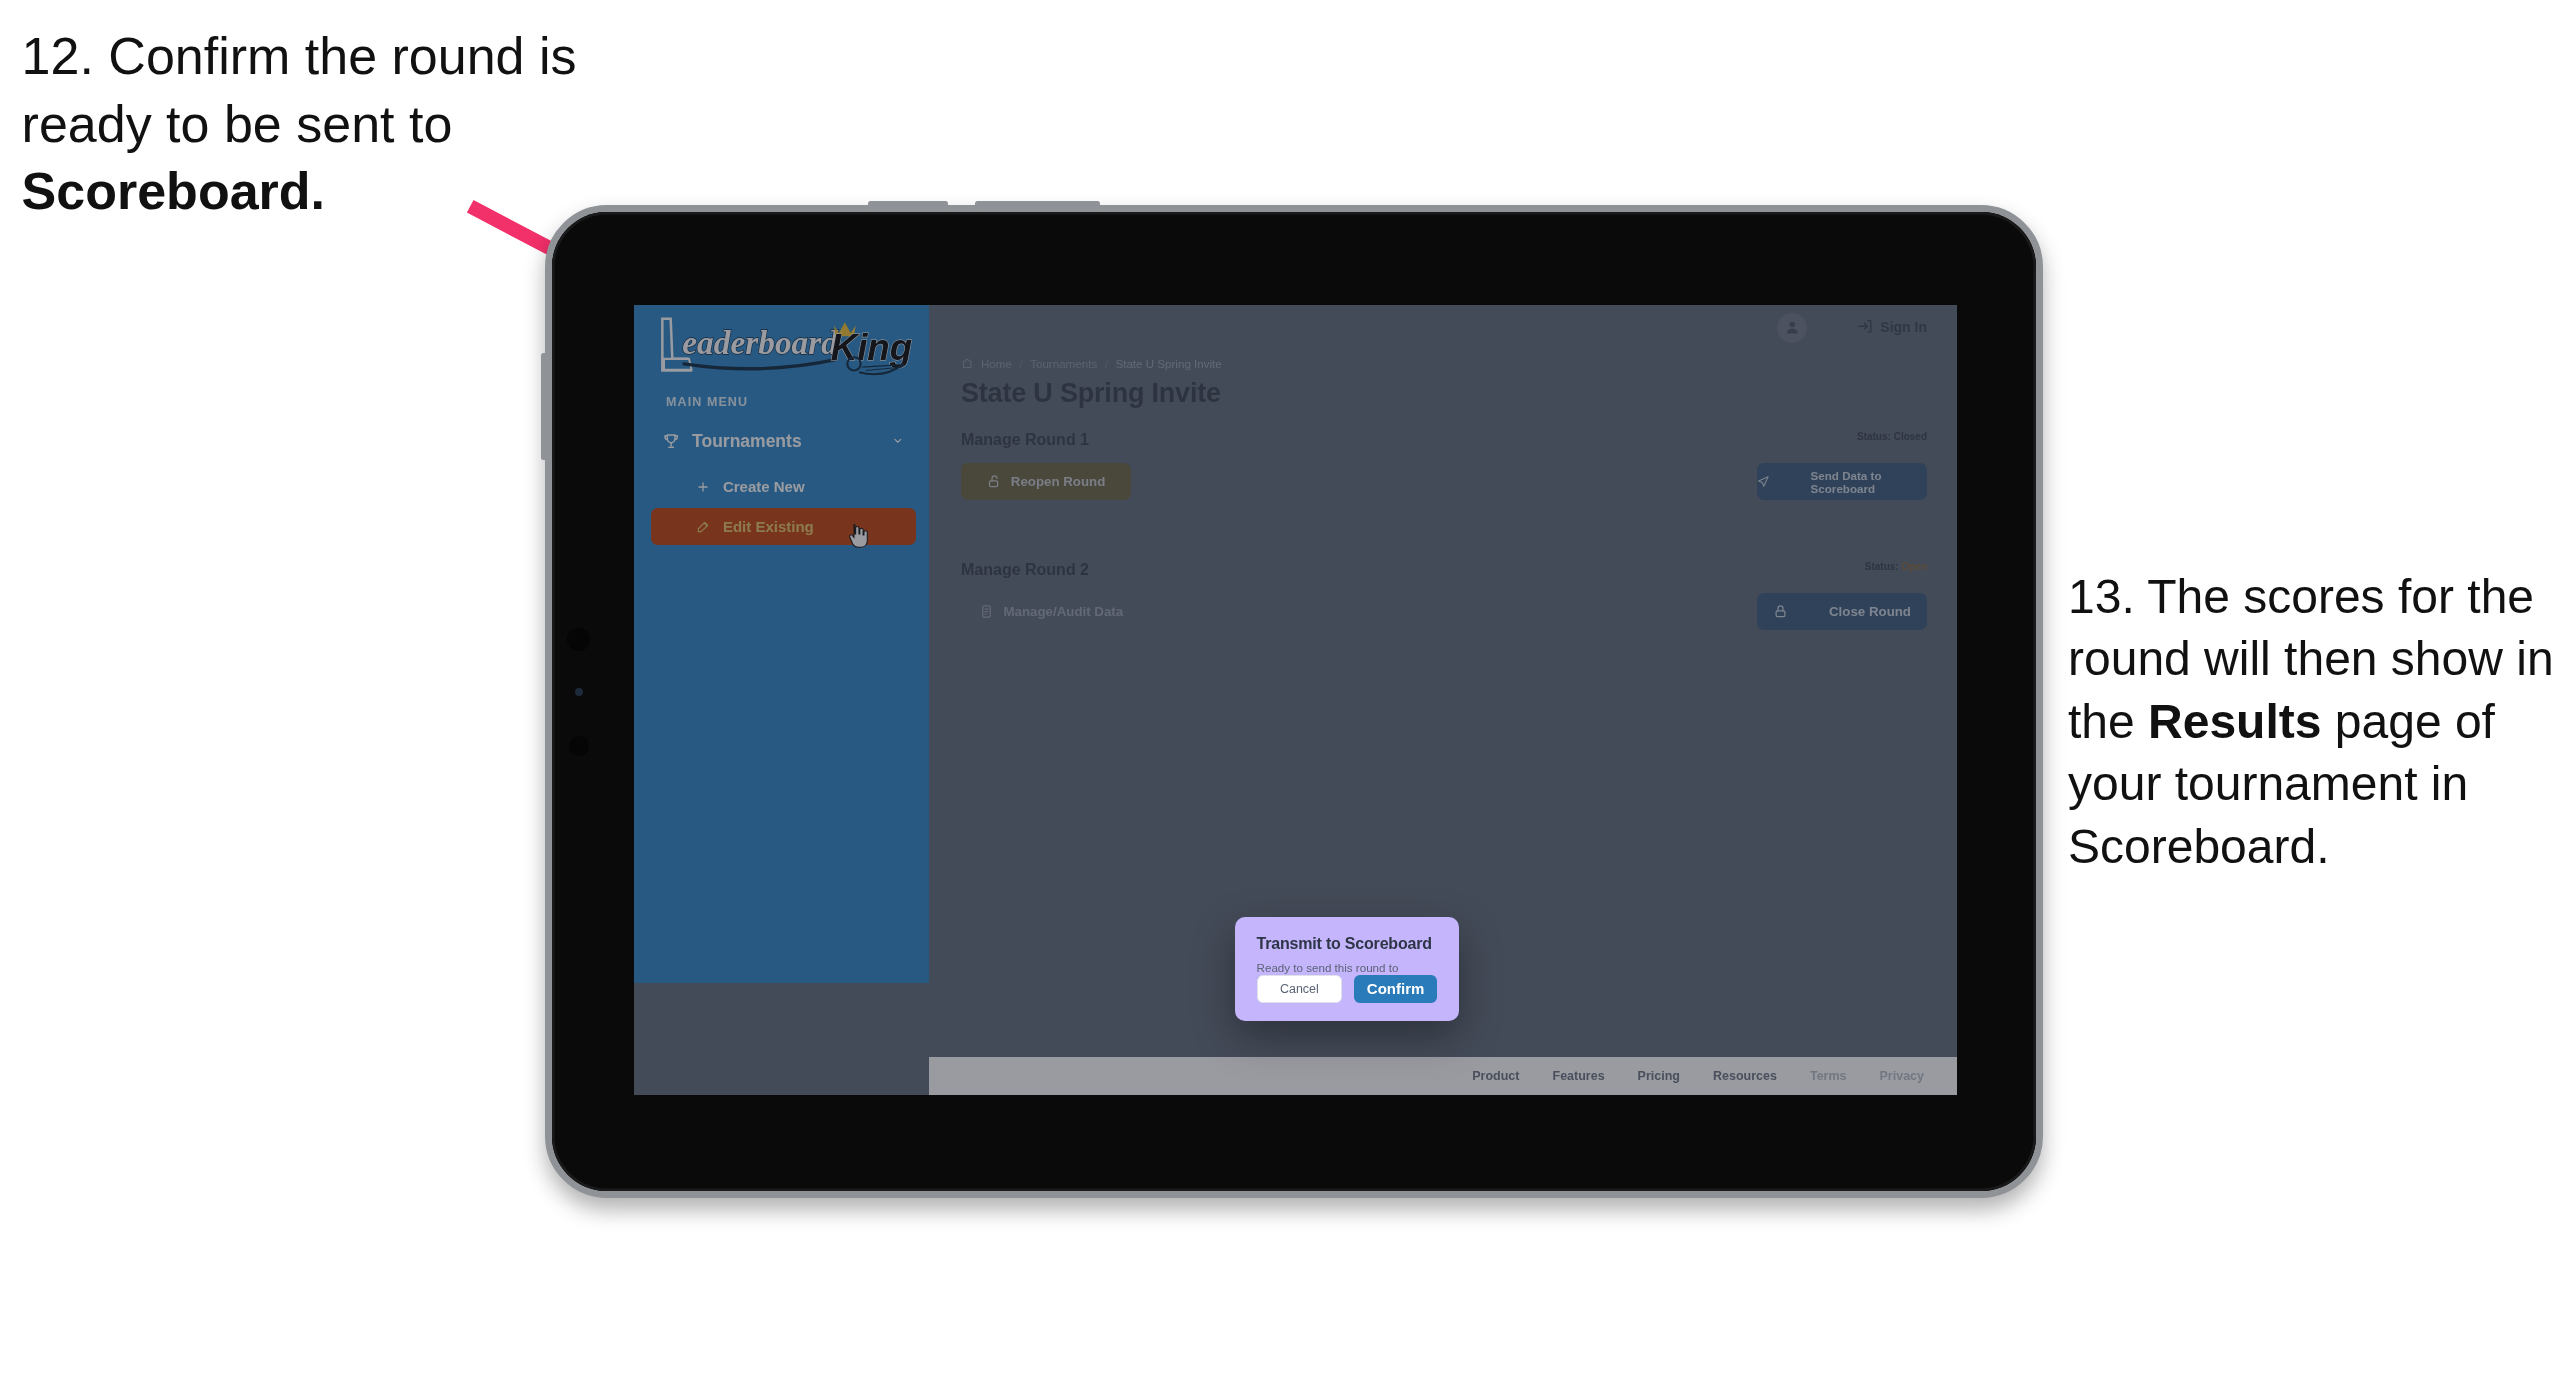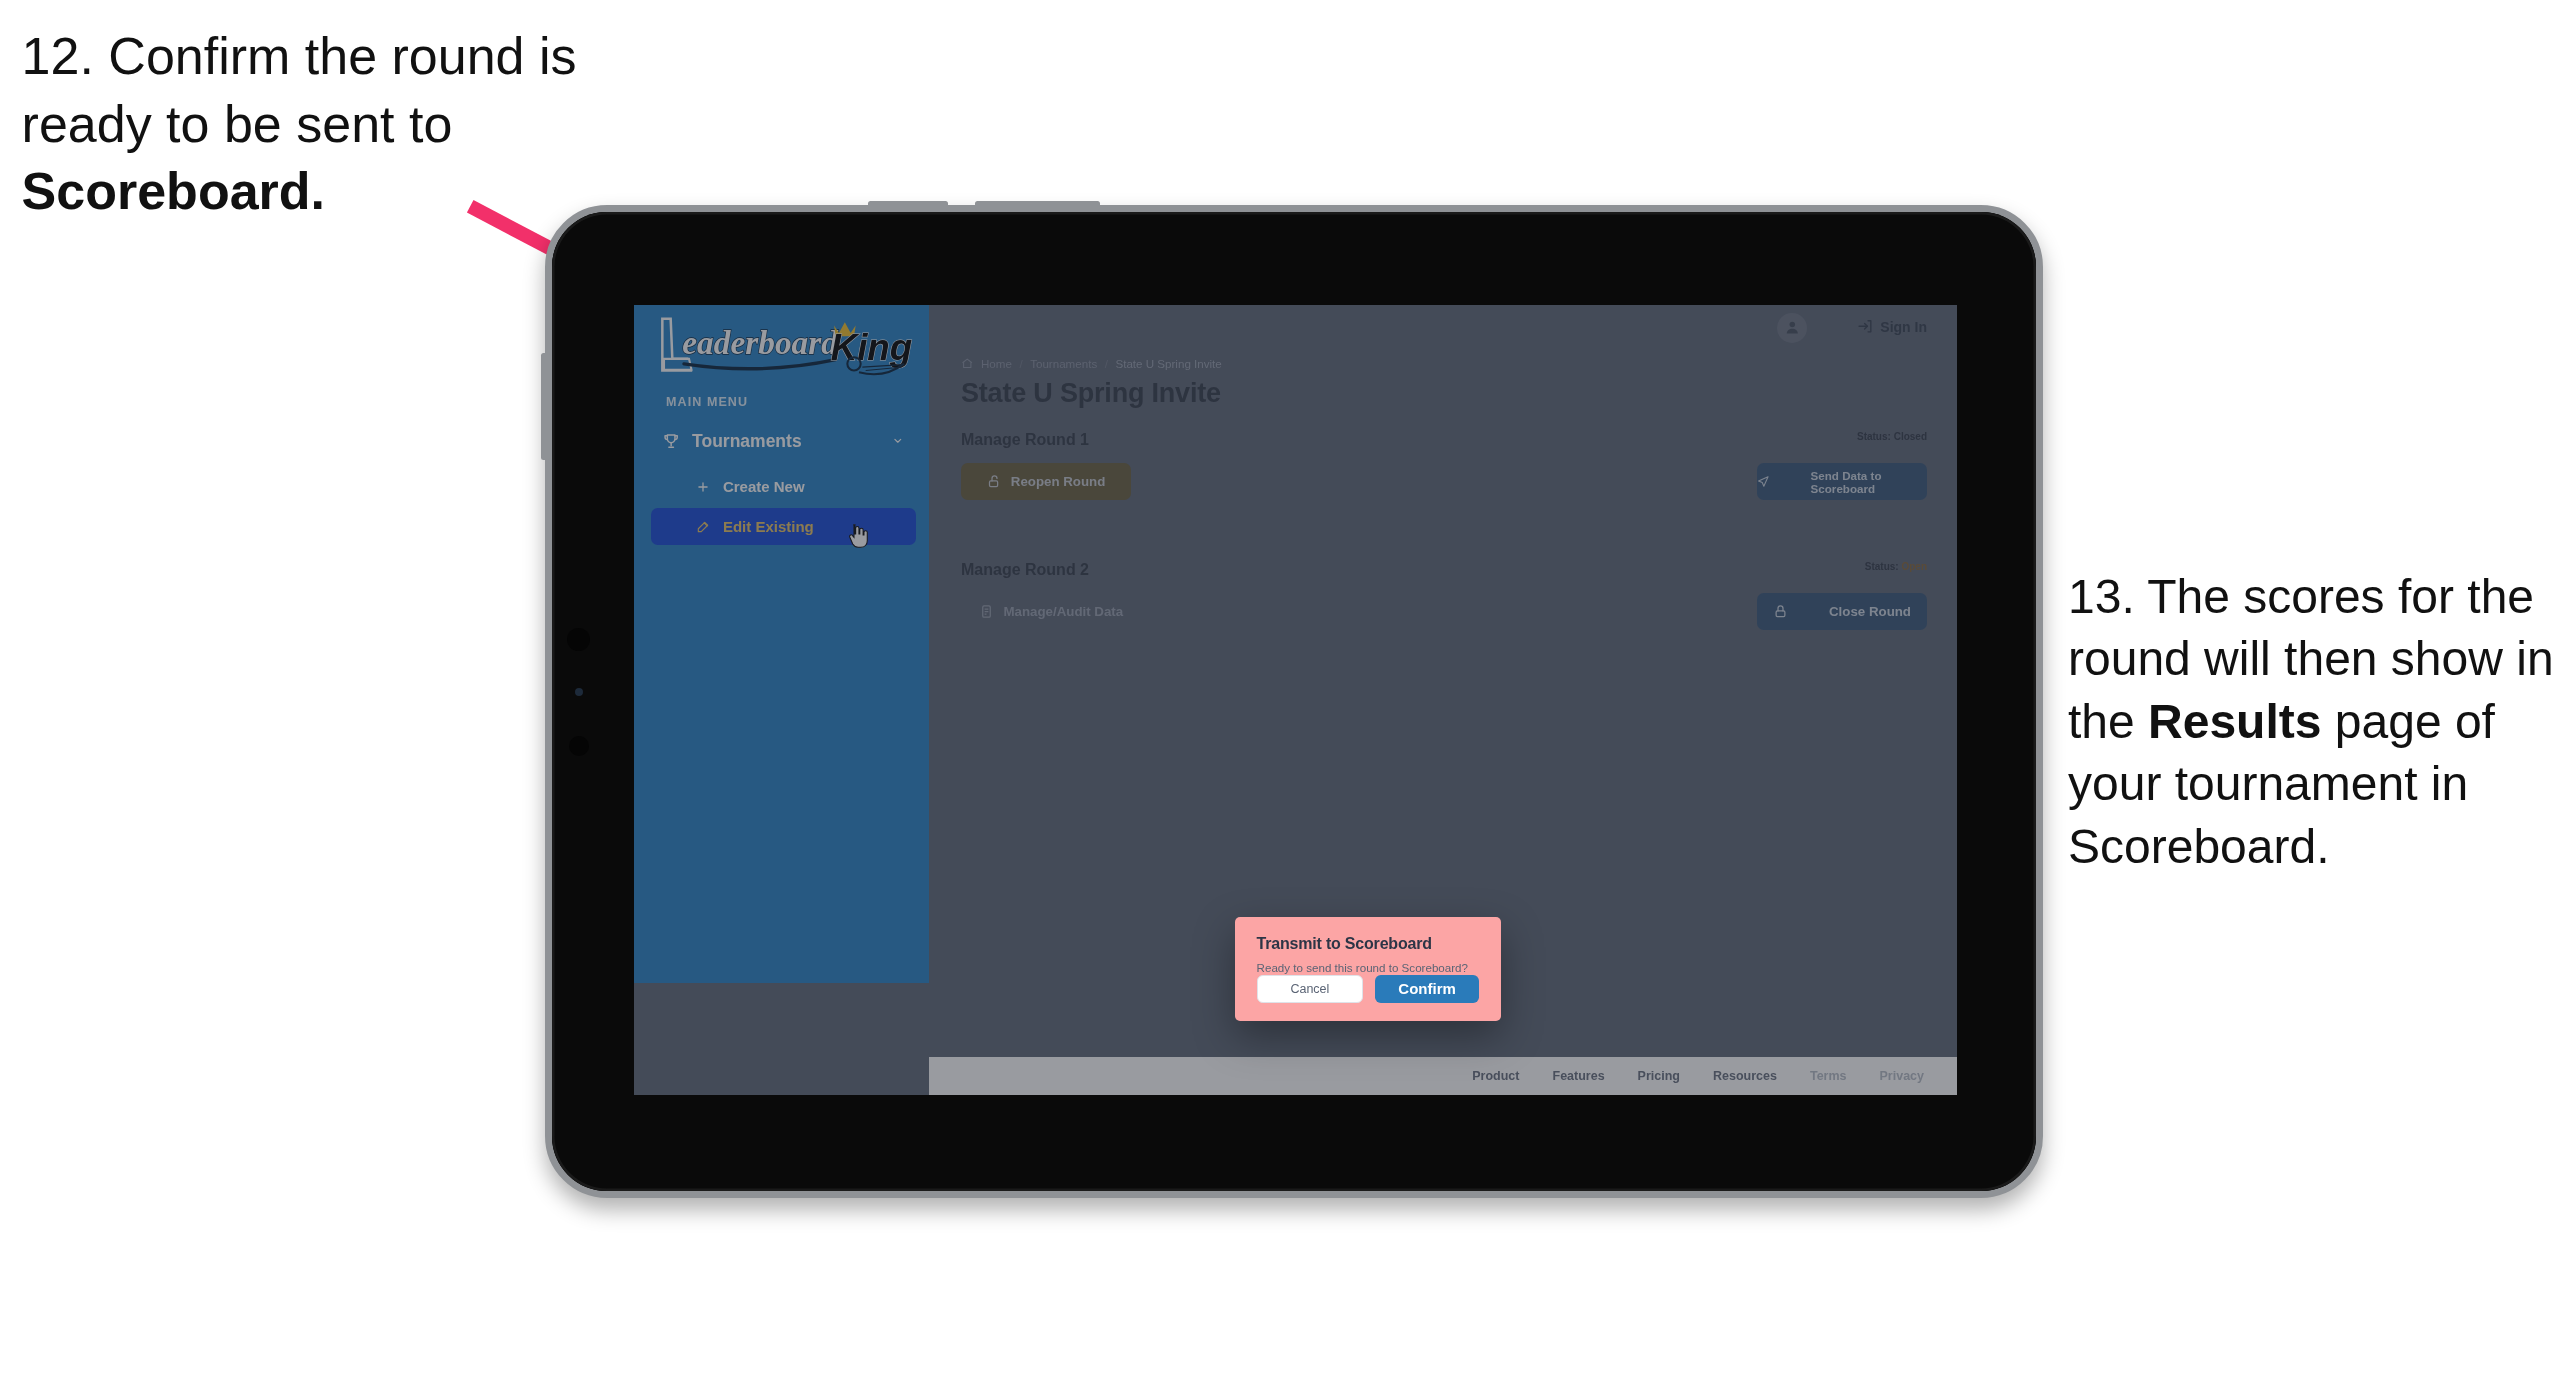--- a/index.html
+++ b/index.html
@@ -51,21 +51,21 @@
   #logo{position:absolute;left:10px;top:6.7px;width:275px;height:72px;}
   .menu-label{position:absolute;left:32px;top:90px;font-size:12.5px;font-weight:700;
               letter-spacing:1.1px;color:#dcecf8;}
   .nav-row{position:absolute;left:16.6px;width:265px;height:37px;display:flex;align-items:center;
            box-sizing:border-box;border-radius:6.7px;}
   #nav-tournaments{top:118px;padding-left:11.6px;}
   #nav-tournaments .nav-txt{font-size:17.5px;font-weight:700;color:#fff;margin-left:11.6px;}
   #nav-chevron{position:absolute;right:11.6px;top:11.6px;width:11.6px;height:11.6px;}
   #nav-create{top:163px;padding-left:45px;}
   #nav-create .nav-txt{font-size:15px;font-weight:700;color:#ffffff;margin-left:13.3px;}
-  #nav-edit{top:203px;padding-left:45px;background:#1d4ed8;}
+  #nav-edit{top:203px;padding-left:45px;background:#c2410c;}
   #nav-edit .nav-txt{font-size:15px;font-weight:700;color:#e8c56a;margin-left:13.3px;}
   .nav-ico{display:inline-flex;align-items:center;justify-content:center;}
 
   
   #cursor{position:absolute;left:215px;top:218px;width:21.6px;height:27px;z-index:30;}
 
   
   #main{position:absolute;left:295px;top:0;right:0;bottom:0;padding-left:39px;}
   #topbar{position:absolute;left:0;top:0;right:0;height:45px;}
   #avatar{position:absolute;right:150px;top:7.5px;width:30px;height:30px;border-radius:50%;
@@ -95,22 +95,22 @@
   .btn-ghost{background:transparent;color:#9aa2b0;width:193px;justify-content:flex-start;padding-left:18.3px;}
   .btn-blue{background:#3d5c7d;color:#ccd4df;width:170px;}
 
   
   #footer{position:absolute;left:295px;right:0;bottom:0;height:38px;background:#fff;
           display:flex;align-items:center;justify-content:flex-end;padding-right:33px;gap:33px;z-index:12;}
   #footer span{font-size:12.5px;font-weight:700;color:#6b7382;}
   #footer span.muted{color:#b8bec8;}
 
   
-  #modal{position:absolute;left:601px;top:612px;width:266px;height:104px;z-index:60;
-         background:#fca5a5;border-radius:5px;box-shadow:0 15px 40px rgba(0,0,0,.34);
+  #modal{position:absolute;left:601px;top:612px;width:224px;height:104px;z-index:60;
+         background:#c4b5fd;border-radius:10px;box-shadow:0 15px 40px rgba(0,0,0,.34);
          padding:18.3px 21.6px 20px 21.6px;box-sizing:border-box;}
   #modal-title{font-size:16px;font-weight:700;color:#2d3546;letter-spacing:-0.2px;}
   #modal-body{margin-top:7.5px;font-size:11.6px;color:#5b6475;font-weight:400;}
   #modal-actions{position:absolute;left:21.6px;right:21.6px;bottom:18.3px;display:flex;gap:11.6px;}
   #btn-cancel{flex:1;height:28px;border:0.8px solid #dfe3e9;background:#fff;border-radius:5.8px;
               font-size:12.5px;font-weight:400;color:#5b6475;display:flex;align-items:center;
               justify-content:center;box-sizing:border-box;}
   #btn-confirm{flex:1;height:28px;background:#2a7bba;border-radius:5.8px;font-size:15px;
                font-weight:700;color:#fff;display:flex;align-items:center;justify-content:center;}
 </style>

